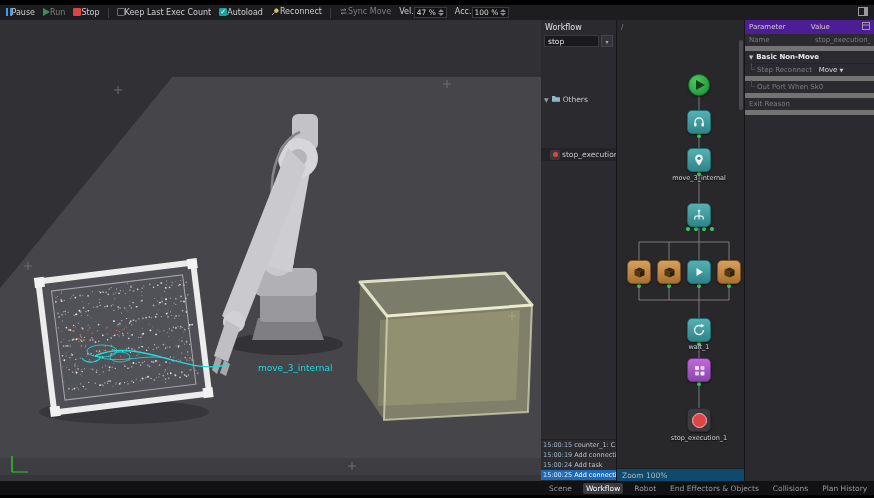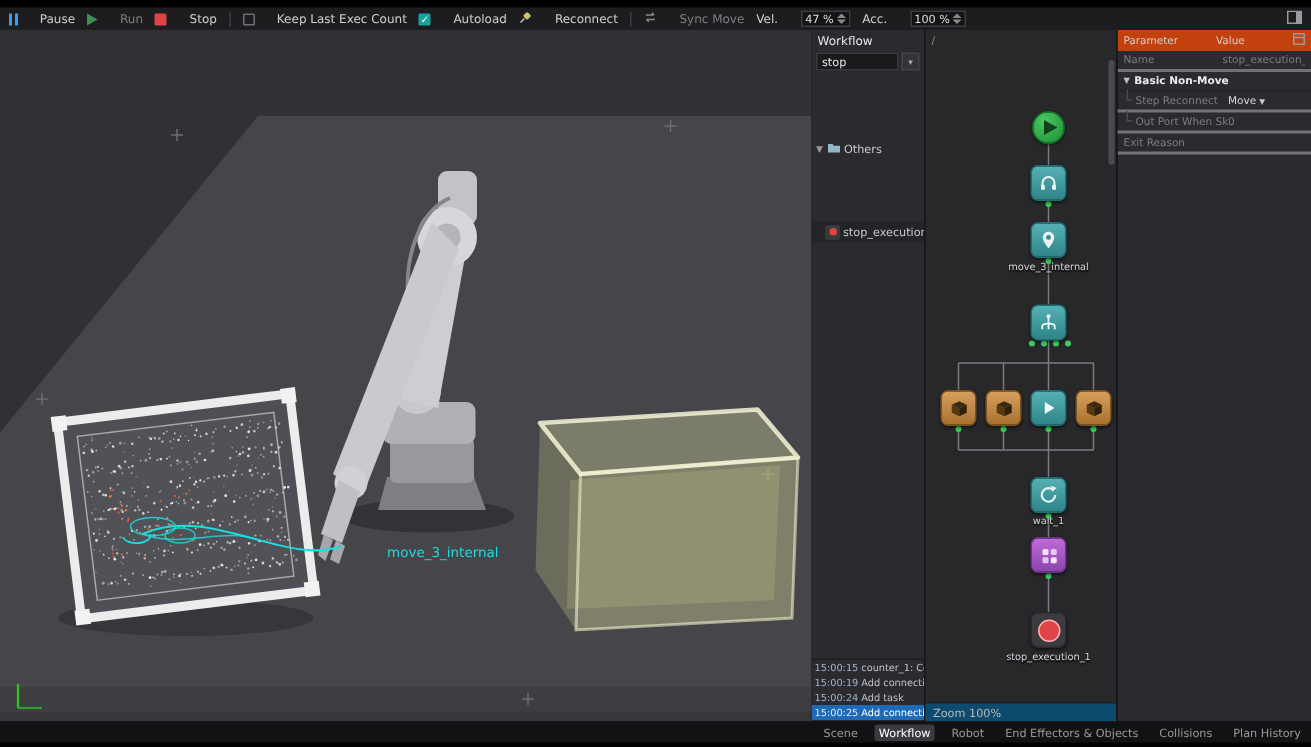--- a/index.html
+++ b/index.html
@@ -4,21 +4,21 @@
 <style>
   * { margin:0; padding:0; box-sizing:border-box; }
   html,body { width:874px; height:498px; background:#000; overflow:hidden;
               font-family:"DejaVu Sans", sans-serif; }
   .app { position:relative; width:874px; height:498px; background:#000; }
 
   
   .toolbar { position:absolute; left:0; top:5px; width:874px; height:15px;
              background:#1d1d1f; display:flex; align-items:center; gap:8px;
              padding:0 6px; font-size:8px; color:#cfcfd2; }
-  .tb-btn { display:flex; align-items:center; gap:15px; cursor:default; }
+  .tb-btn { display:flex; gap:0; cursor:default; }
   .tb-sep { width:1px; height:10px; background:#3c3c40; }
   .tb-dim { color:#7e7e82; }
   .ic-pause { display:flex; gap:1.5px; }
   .ic-pause i { display:block; width:2px; height:8px; background:#3f9df0; }
   .ic-run { width:0; height:0; border-left:7px solid #3f8f55;
             border-top:4.5px solid transparent; border-bottom:4.5px solid transparent; }
   .ic-stop { width:8px; height:8px; background:#e04343; border-radius:1px; }
   .cb { width:8px; height:8px; border:1px solid #6e6e72; border-radius:1px;
         display:flex; align-items:center; justify-content:center; font-size:7px; color:#fff; }
   .cb.checked { background:#18a3a3; border-color:#18a3a3; }
@@ -86,25 +86,25 @@
           transform:translateX(40px); text-align:center; font-size:6.5px; color:#d8d8dc;
           text-shadow:0 1px 1px #000; white-space:nowrap; }
   .graph-zoom { position:absolute; left:0; bottom:0; width:100%; height:13px;
           background:#0c4a6e; border-top:1px solid #1f1f22; color:#b8b8bc;
           font-size:7.5px; display:flex; align-items:center; padding:0 5px; }
   .g-scroll { position:absolute; right:1px; top:20px; width:4px; height:70px;
           background:#4a4a4e; border-radius:2px; }
 
   
   .paramcol { width:129px; background:#2b2b2f; font-size:7px; color:#9a9a9e; }
-  .p-head { display:flex; align-items:center; background:#c2410c; color:#cfcfd3;
+  .p-head { display:flex; align-items:center; background:#4c1d95; color:#cfcfd3;
           font-size:7px; padding:2px 4px; }
   .p-head .c1 { flex:1.2; } .p-head .c2 { flex:1; }
   .p-row { display:flex; align-items:flex-end; padding:2px 4px;
-          border-bottom:2px solid #737373; min-height:12px; }
+          border-bottom:5px solid #737373; min-height:12px; }
   .p-row .c1 { flex:1.2; overflow:hidden; white-space:nowrap; }
   .p-row .c2 { flex:1; overflow:hidden; white-space:nowrap; }
   .p-dim { color:#7d7d81; }
   .p-section { display:flex; align-items:center; gap:3px; padding:2px 4px;
           color:#ececef; font-weight:bold; border-bottom:1px solid #242428; }
   .p-section .caret { font-size:5.5px; color:#c0c0c4; }
   .p-child { padding-left:12px; position:relative; }
   .p-child::before { content:''; position:absolute; left:6px; top:-1px; bottom:50%;
           width:3px; border-left:1px solid #4a4a4e; border-bottom:1px solid #4a4a4e; }
   .dd-caret { font-size:5px; color:#c8c8cc; margin-left:2px; }

